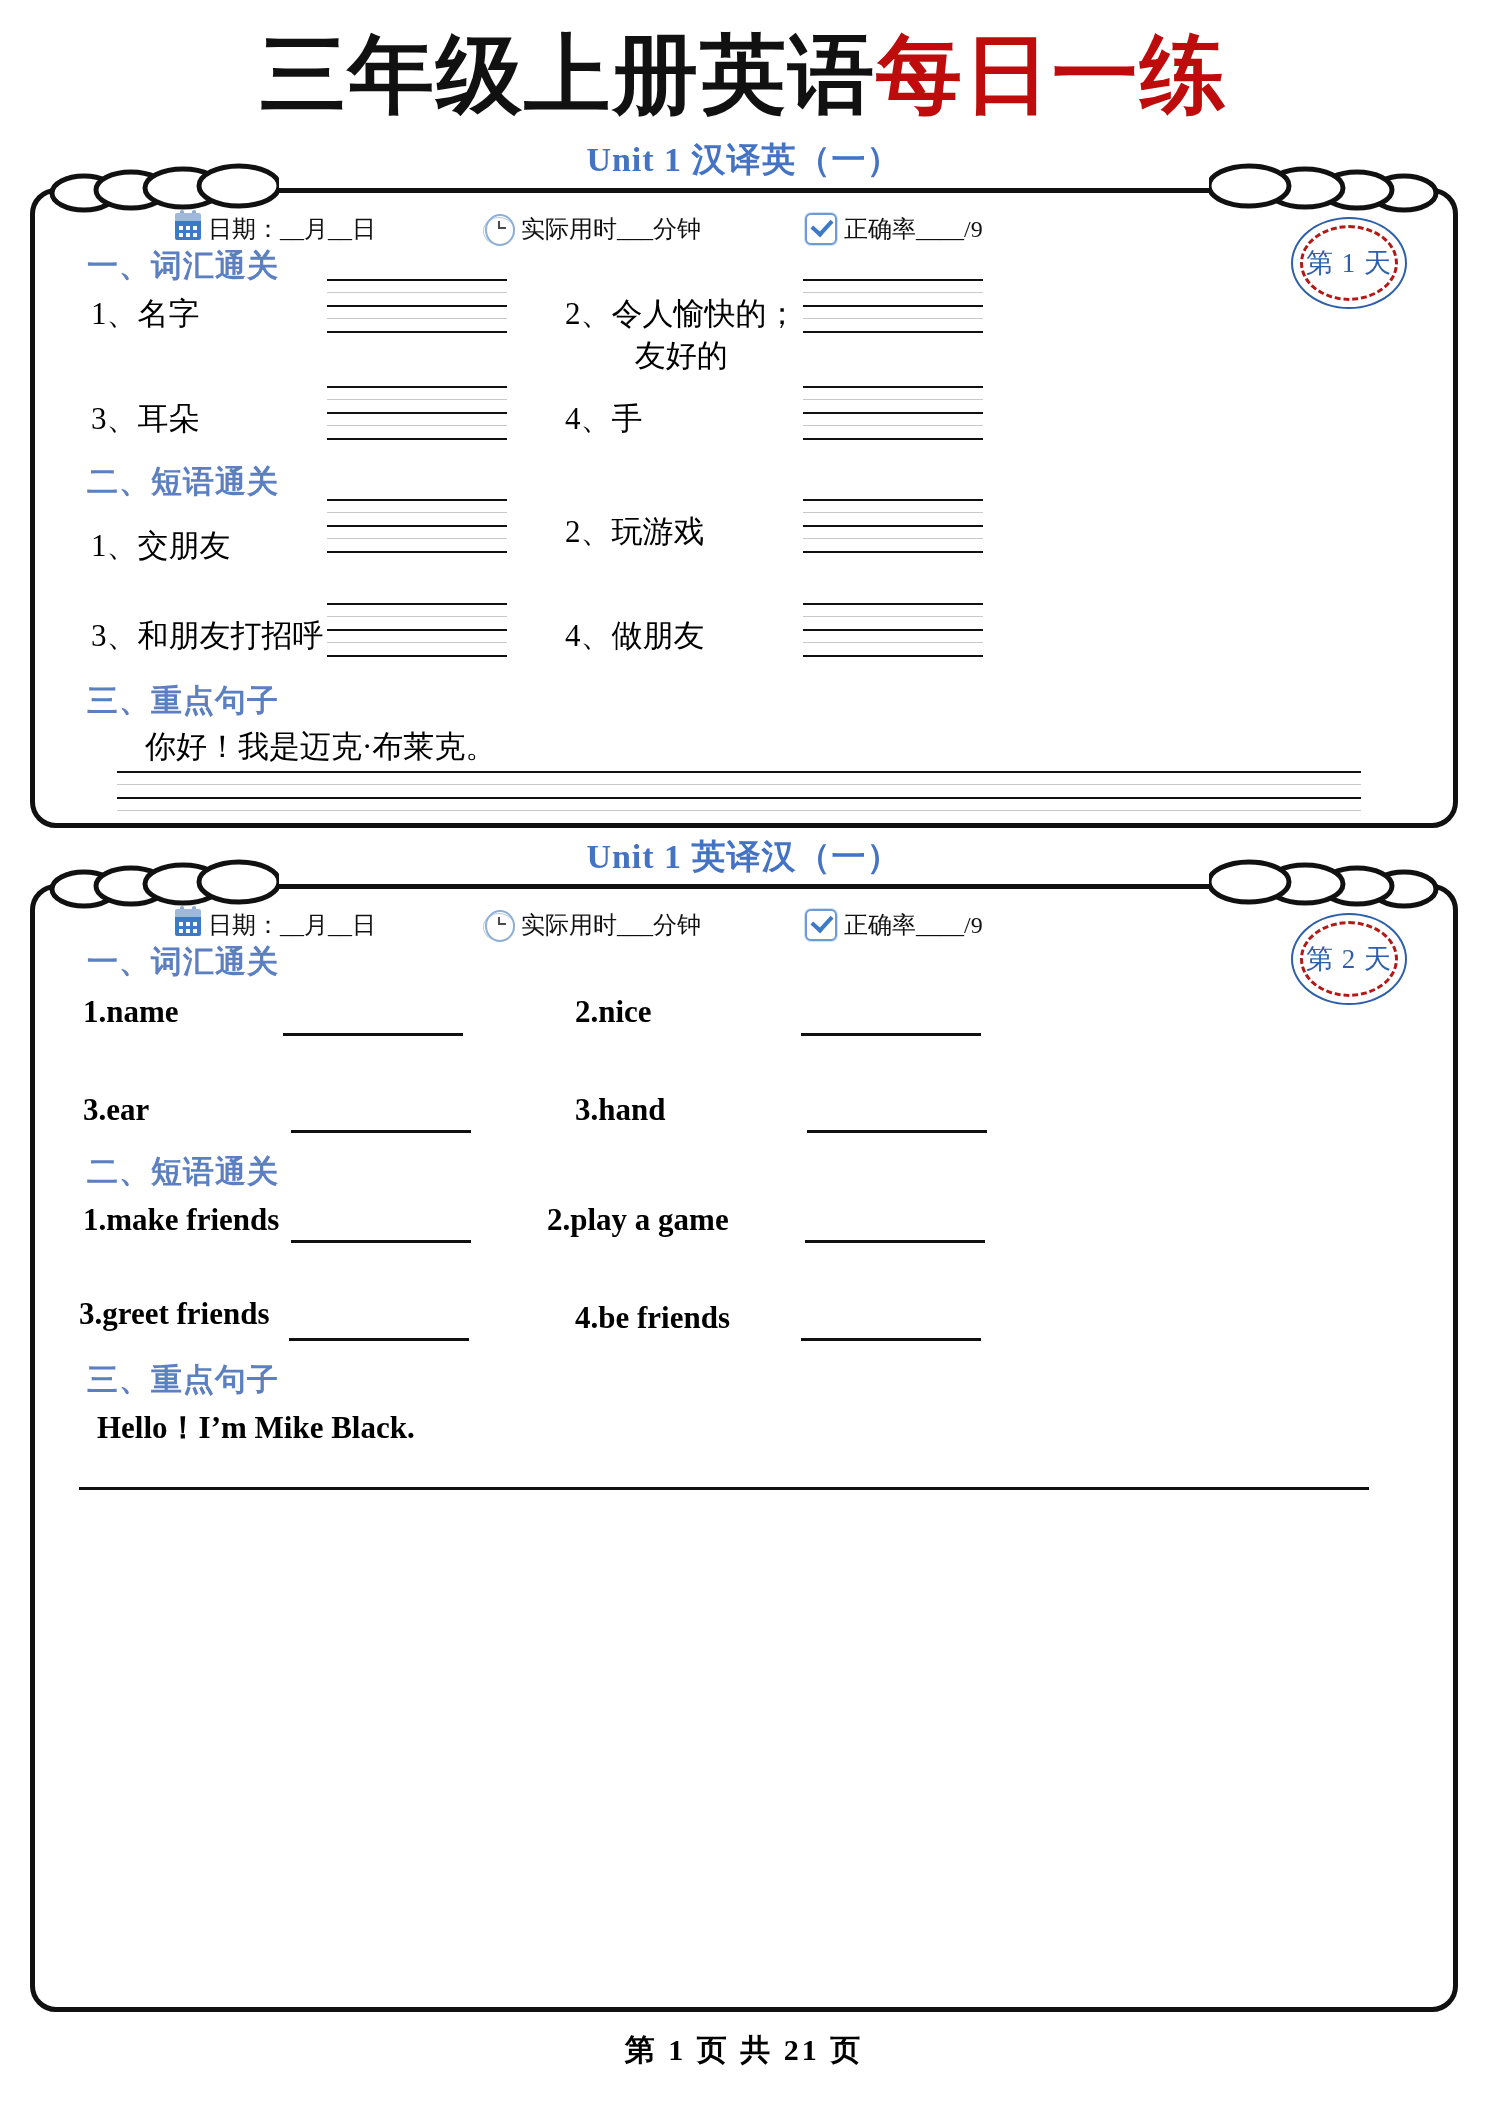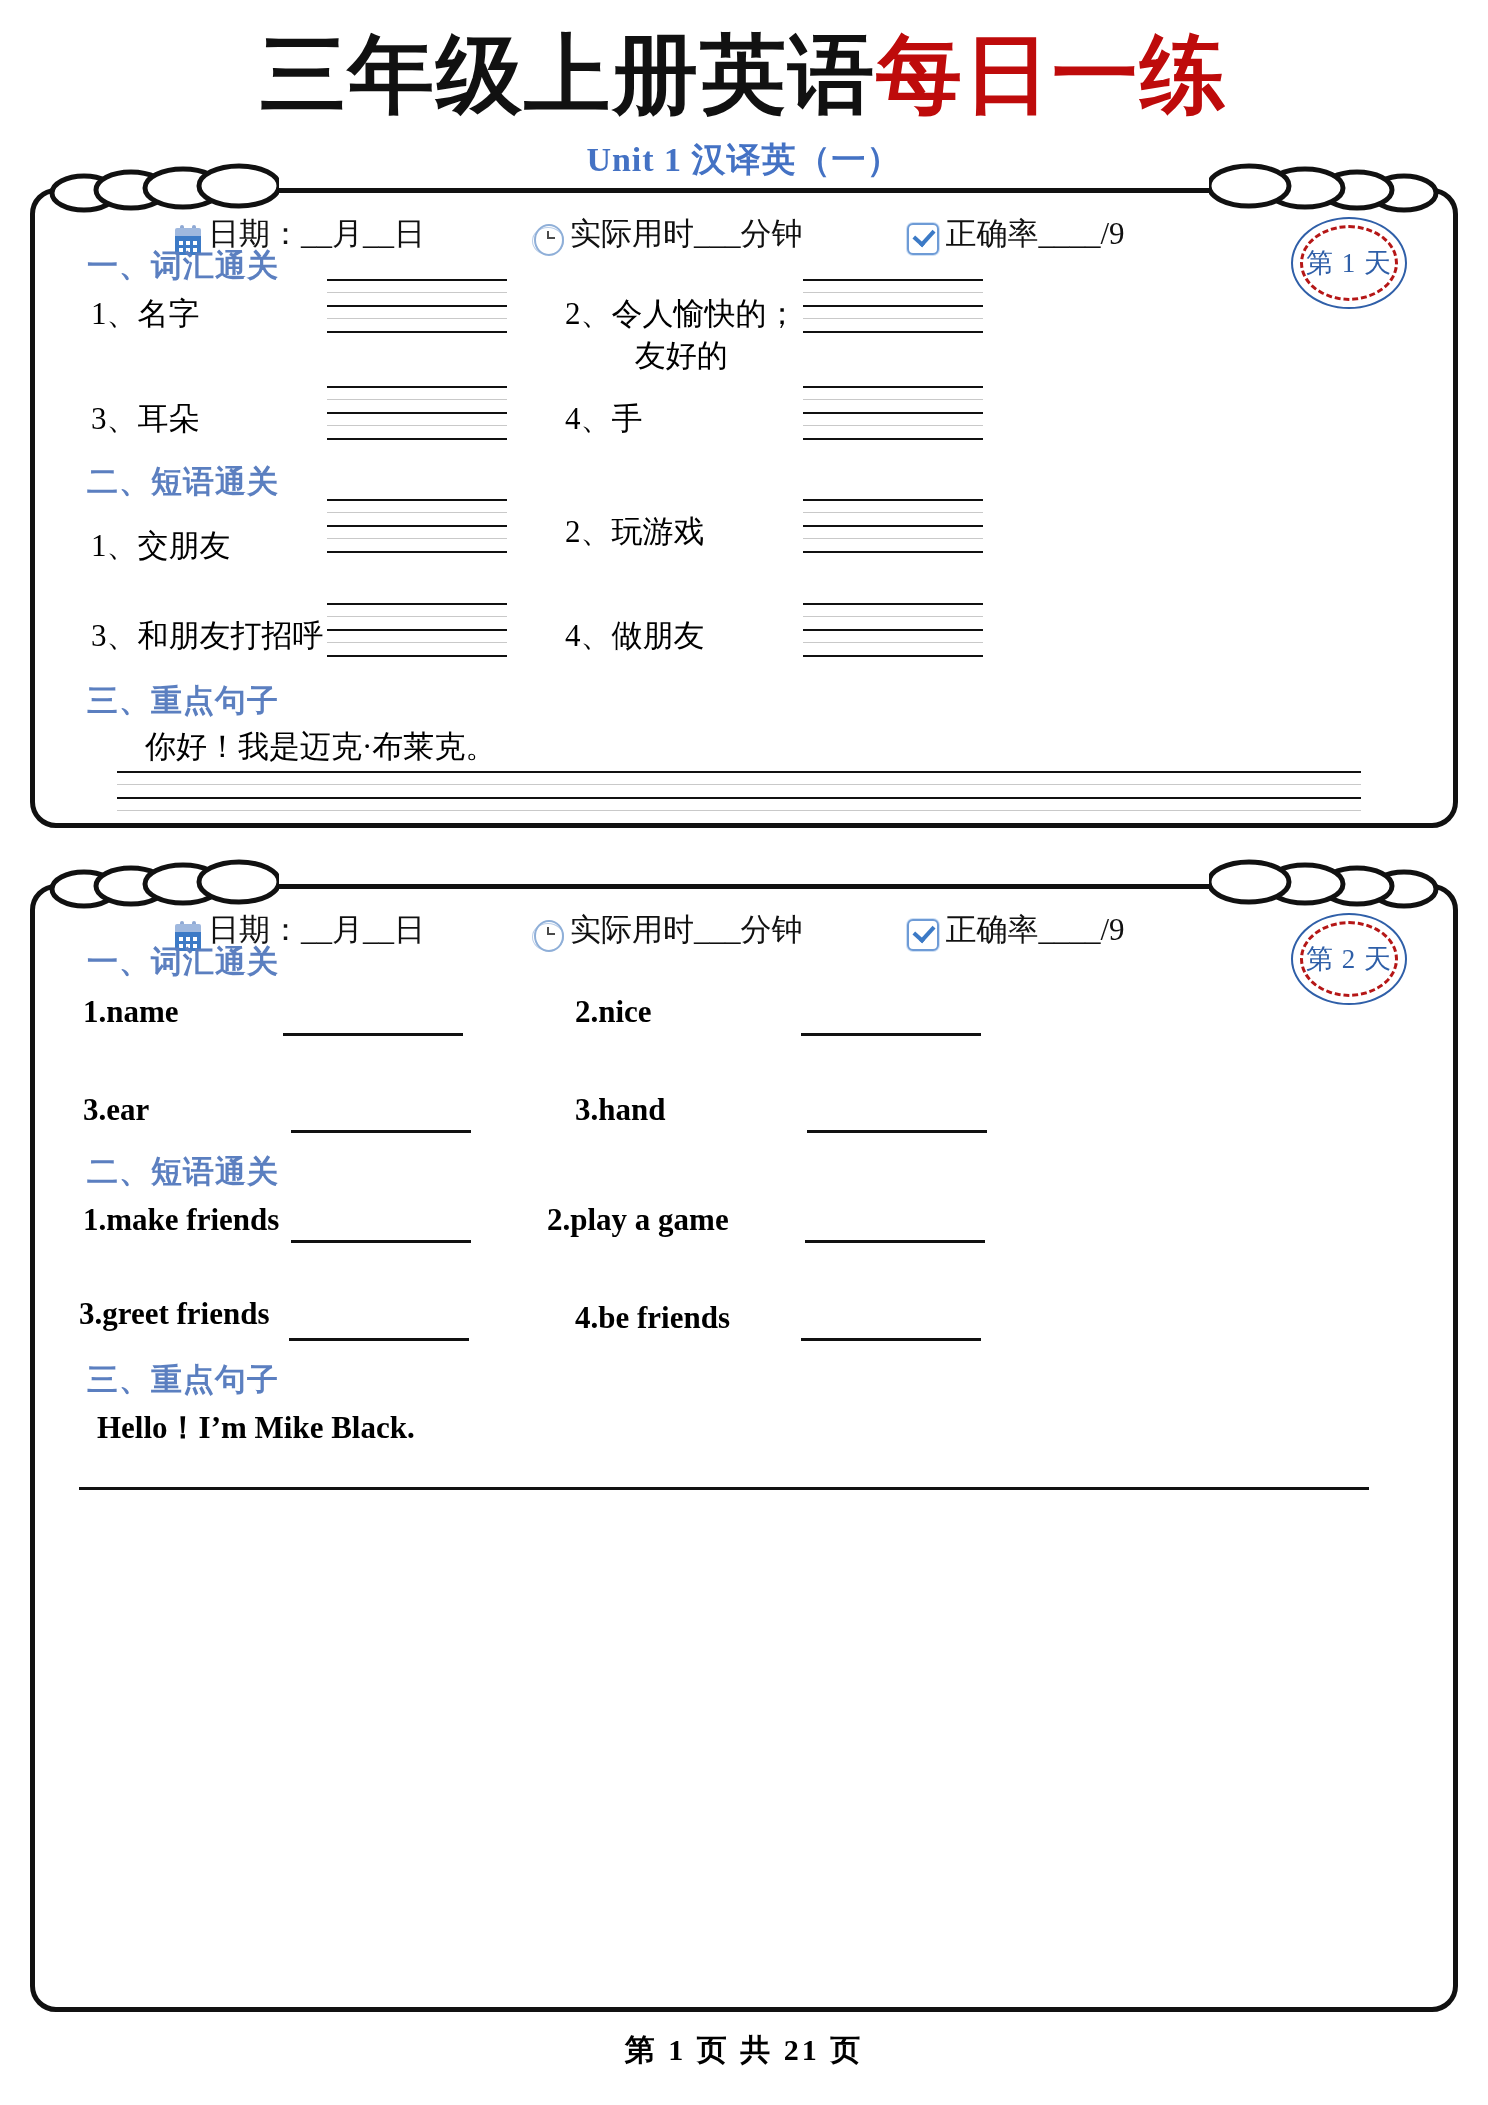--- a/index.html
+++ b/index.html
@@ -42,21 +42,21 @@
     border-radius:26px;
     background:#fff;
   }
   
   .scallops{position:absolute;top:-34px;height:54px;pointer-events:none;}
   .scallops.left{left:14px;}
   .scallops.right{right:14px;}
 
   
   .meta-row{position:absolute;display:flex;align-items:center;white-space:nowrap;}
-  .meta-item{display:flex;align-items:flex-end;font-size:31px;font-family:"Liberation Serif","DejaVu Serif",serif;color:#111;}
+  .meta-item{display:flex;align-items:flex-start;font-size:24px;font-family:"Liberation Serif","DejaVu Serif",serif;color:#111;}
   .meta-item .glyph{margin-right:7px;display:inline-flex;align-items:center;}
   .meta-gap{display:inline-block;}
 
   
   .cal{width:26px;height:27px;position:relative;}
   .cal .cal-top{position:absolute;left:0;top:0;width:26px;height:8px;background:#9FB8DE;border-radius:2px 2px 0 0;}
   .cal .cal-body{position:absolute;left:0;top:8px;width:26px;height:19px;background:#3C7AC6;border-radius:0 0 2px 2px;}
   .cal .dot{position:absolute;width:4px;height:4px;background:#fff;}
   .cal .peg{position:absolute;top:-3px;width:4px;height:7px;background:#8FA9D4;border-radius:2px;}
 
@@ -286,20 +286,21 @@
     </div>
     <div class="fourline" style="left:82px;top:578px;width:1244px;height:56px;">
       <span class="l" style="top:0;"></span>
         <span class="l thin" style="top:13px;"></span>
         <span class="l" style="top:26px;"></span>
         <span class="l thin" style="top:39px;"></span>
         <span class="l" style="top:52px;"></span>
     </div>
   </div>
 
+  <div class="card-title" style="top:834px;">Unit 1  英译汉（一）</div>
 
   <div class="card" style="left:30px;top:884px;width:1418px;height:1118px;">
 
     <svg class="scallops left" width="230" height="54" viewBox="0 0 230 54">
       <g fill="#ffffff" stroke="#111111" stroke-width="5">
         <ellipse cx="35" cy="34" rx="32" ry="17"></ellipse>
         <ellipse cx="82" cy="31" rx="35" ry="18"></ellipse>
         <ellipse cx="134" cy="29" rx="38" ry="19"></ellipse>
         <ellipse cx="190" cy="27" rx="40" ry="20"></ellipse>
       </g>

